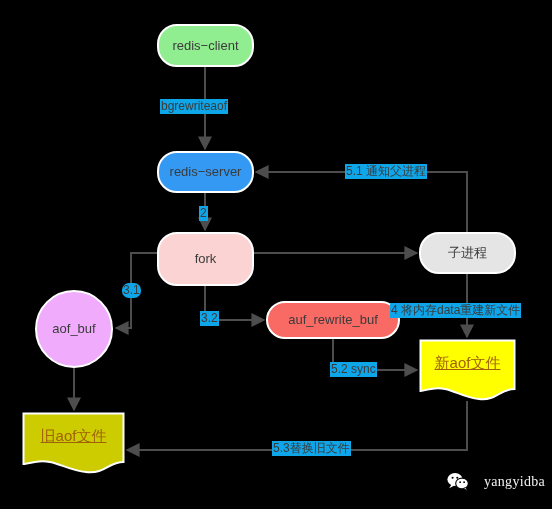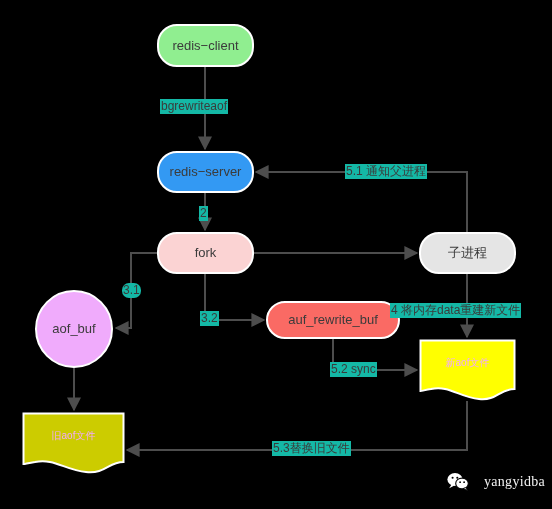--- a/index.html
+++ b/index.html
@@ -47,29 +47,30 @@
   }
   .docshape .doclabel {
     position: absolute;
     left: 0;
     top: 0;
     width: 100%;
     height: 100%;
     display: flex;
     align-items: center;
     justify-content: center;
-    color: #f0abfc;
-    font-size: 10px;
+    color: #a16207;
+    font-size: 15px;
     padding-bottom: 14px;
     box-sizing: border-box;
     pointer-events: none;
+    text-decoration: underline;
   }
   .edge-label {
     position: absolute;
-    background: #14b8a6;
+    background: #0ea5e9;
     color: #3b3b3b;
     font-size: 12px;
     line-height: 15px;
     padding: 0 1px;
     white-space: nowrap;
     z-index: 5;
   }
   #watermark {
     position: absolute;
     display: flex;
@@ -120,21 +121,21 @@
   </svg>
 
   <div class="node" style="left:157px; top:24px; width:97px; height:43px; background:#90ee90;">
     <span>redis−client</span>
   </div>
 
   <div class="node" style="left:157px; top:151px; width:97px; height:42px; background:#3399f3;">
     <span>redis−server</span>
   </div>
 
-  <div class="node" style="left:157px; top:232px; width:97px; height:42px; background:#fbd3d3;">
+  <div class="node" style="left:157px; top:232px; width:97px; height:54px; background:#fbd3d3;">
     <span>fork</span>
   </div>
 
   <div class="node" style="left:419px; top:232px; width:97px; height:42px; background:#e5e5e5;">
     <span>子进程</span>
   </div>
 
   <div class="node circle" style="left:35px; top:290px; width:78px; height:78px; background:#f0abfc;">
     <span>aof_buf</span>
   </div>

